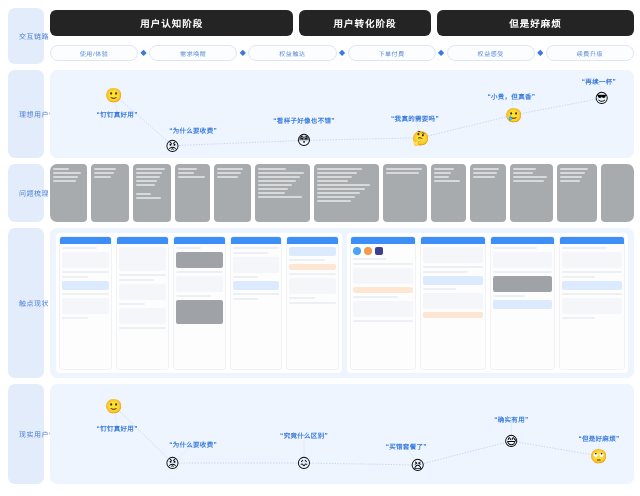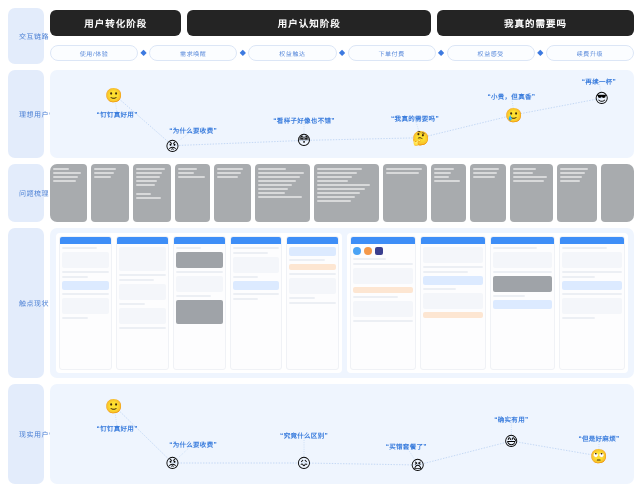--- a/index.html
+++ b/index.html
@@ -227,23 +227,23 @@
 <body>
 
 <div class="board">
 
   <div class="row row-journey">
     <div class="rail">
       <div class="rail-text">交互链路</div>
     </div>
     <div class="panel journey-panel">
       <div class="phase-bar">
+        <div class="phase phase-0">用户认知阶段</div>
         <div class="phase phase-1">用户转化阶段</div>
-        <div class="phase phase-0">用户认知阶段</div>
-        <div class="phase phase-2">我真的需要吗</div>
+        <div class="phase phase-2">但是好麻烦</div>
       </div>
       <div class="step-bar">
         <div class="step">使用/体验</div>
         <div class="arrow">◆</div>
         <div class="step">需求唤醒</div>
         <div class="arrow">◆</div>
         <div class="step">权益触达</div>
         <div class="arrow">◆</div>
         <div class="step">下单付费</div>
         <div class="arrow">◆</div>

